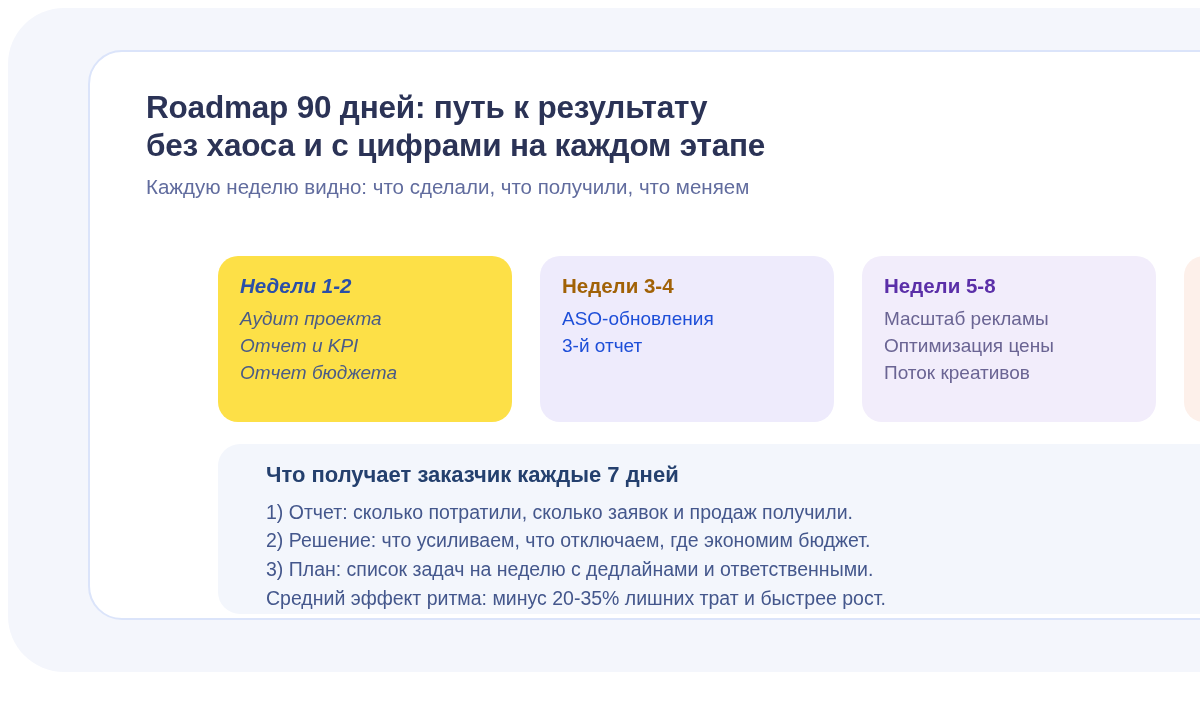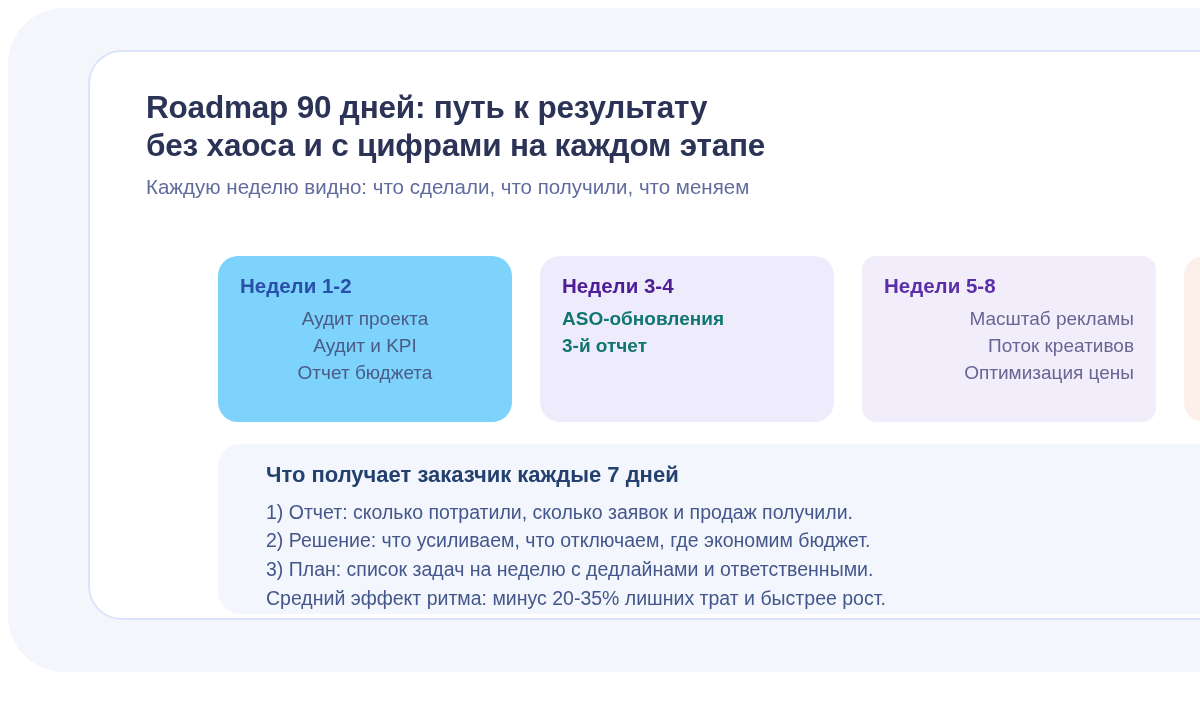--- a/index.html
+++ b/index.html
@@ -94,31 +94,31 @@
     margin-bottom: 5px;
     white-space: nowrap;
   }
 
   .phase-line {
     font-size: 19px;
     line-height: 1.43;
     white-space: nowrap;
   }
 
-  .card-blue   { background: #7dd3fc; }
+  .card-blue   { background: #fde047; font-style: italic; }
   .card-blue   .phase-title { color: #2a4fa8; }
-  .card-blue   .phase-line  { color: #4a5b86; text-align: center; }
+  .card-blue   .phase-line  { color: #4a5b86; }
 
   .card-purple { background: #eeebfc; }
-  .card-purple .phase-title { color: #4c1d95; }
-  .card-purple .phase-line  { color: #0f766e; font-weight: bold; }
-
-  .card-violet { background: #f2edfb; border-radius: 14px; }
+  .card-purple .phase-title { color: #a16207; }
+  .card-purple .phase-line  { color: #1d4ed8; }
+
+  .card-violet { background: #f2edfb; }
   .card-violet .phase-title { color: #5b2fa8; }
-  .card-violet .phase-line  { color: #6a6493; text-align: right; }
+  .card-violet .phase-line  { color: #6a6493; }
 
   .card-peach  { background: #fdf0ea; }
 
   
   .summary-panel {
     position: absolute;
     left: 128px;
     top: 392px;
     width: 1006px;
     height: 170px;
@@ -157,35 +157,35 @@
       <div class="title">Roadmap 90 дней: путь к результату</div>
       <div class="title">без хаоса и с цифрами на каждом этапе</div>
       <div class="subtitle">Каждую неделю видно: что сделали, что получили, что меняем</div>
     </div>
 
     <div class="cards-row">
 
       <div class="phase-card card-blue">
         <div class="phase-title">Недели 1-2</div>
         <div class="phase-line">Аудит проекта</div>
-        <div class="phase-line">Аудит и KPI</div>
+        <div class="phase-line">Отчет и KPI</div>
         <div class="phase-line">Отчет бюджета</div>
       </div>
 
       <div class="phase-card card-purple">
         <div class="phase-title">Недели 3-4</div>
         <div class="phase-line">ASO-обновления</div>
         <div class="phase-line">3-й отчет</div>
       </div>
 
       <div class="phase-card card-violet">
         <div class="phase-title">Недели 5-8</div>
         <div class="phase-line">Масштаб рекламы</div>
+        <div class="phase-line">Оптимизация цены</div>
         <div class="phase-line">Поток креативов</div>
-        <div class="phase-line">Оптимизация цены</div>
       </div>
 
       <div class="phase-card card-peach">
         
         
         
         
       </div>
 
     </div>

